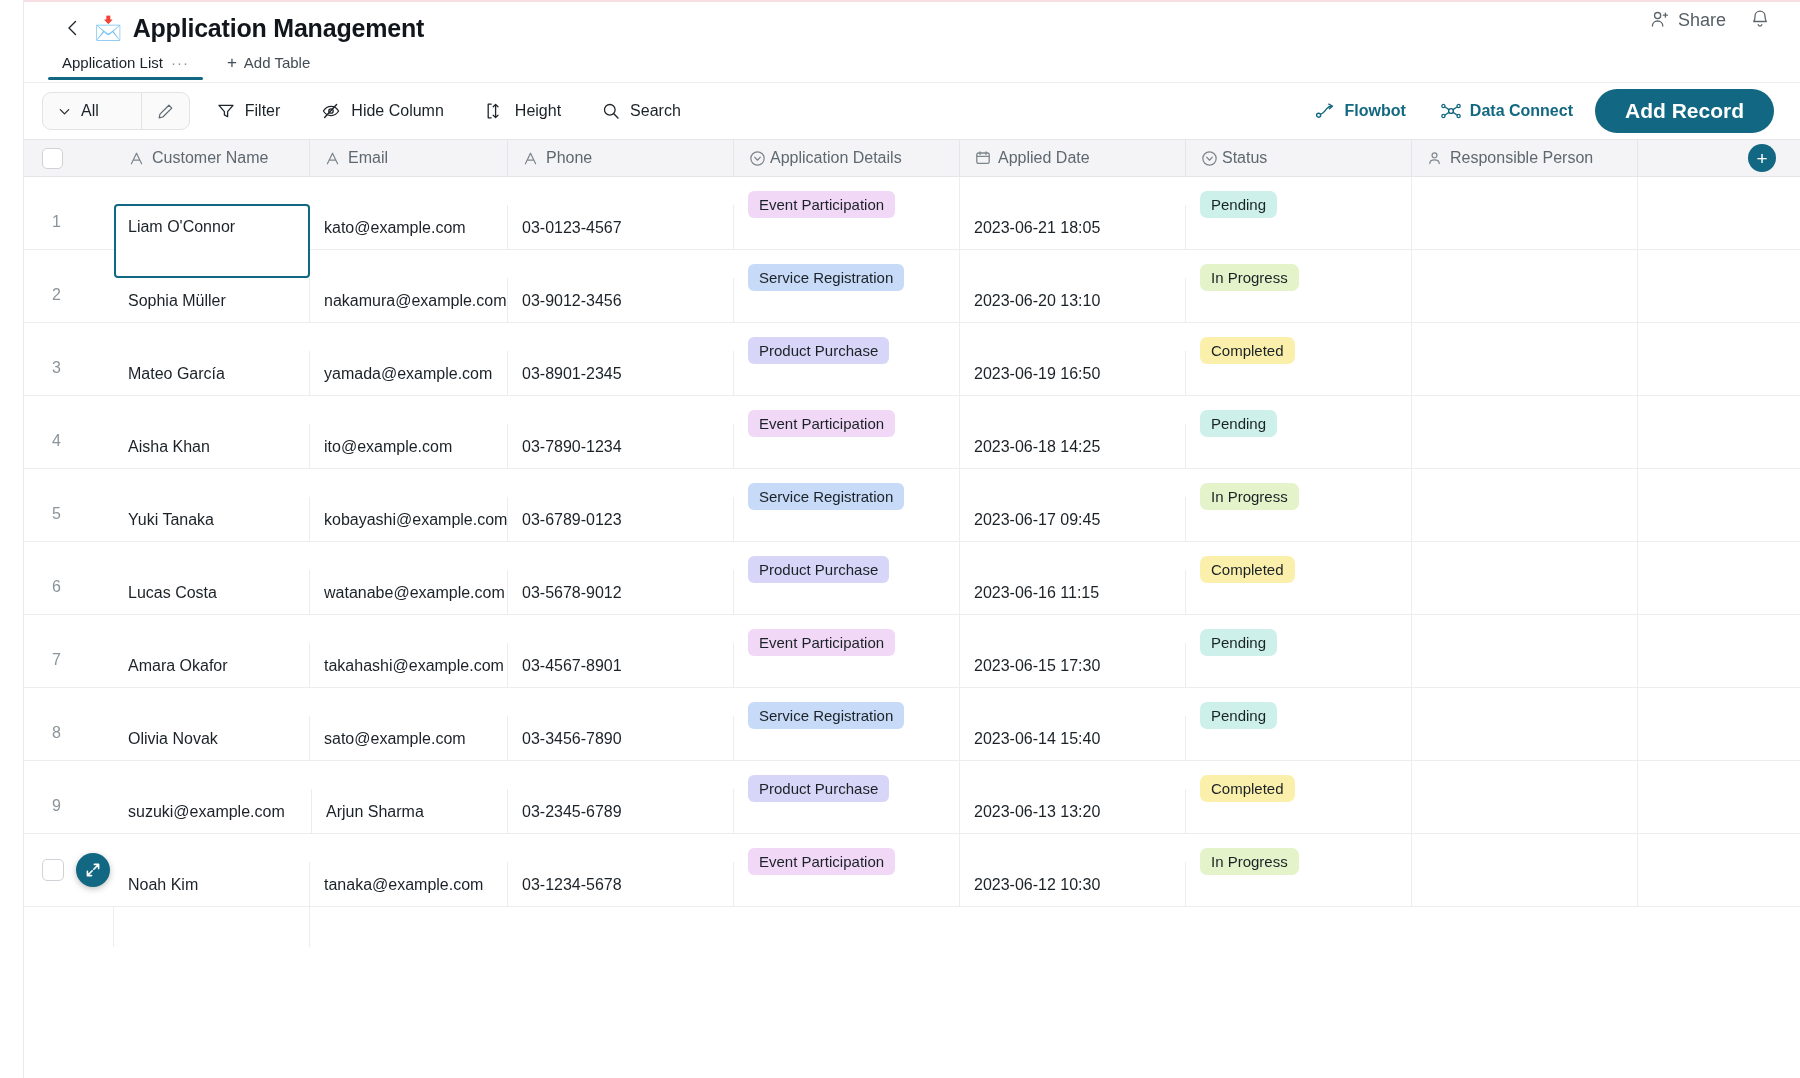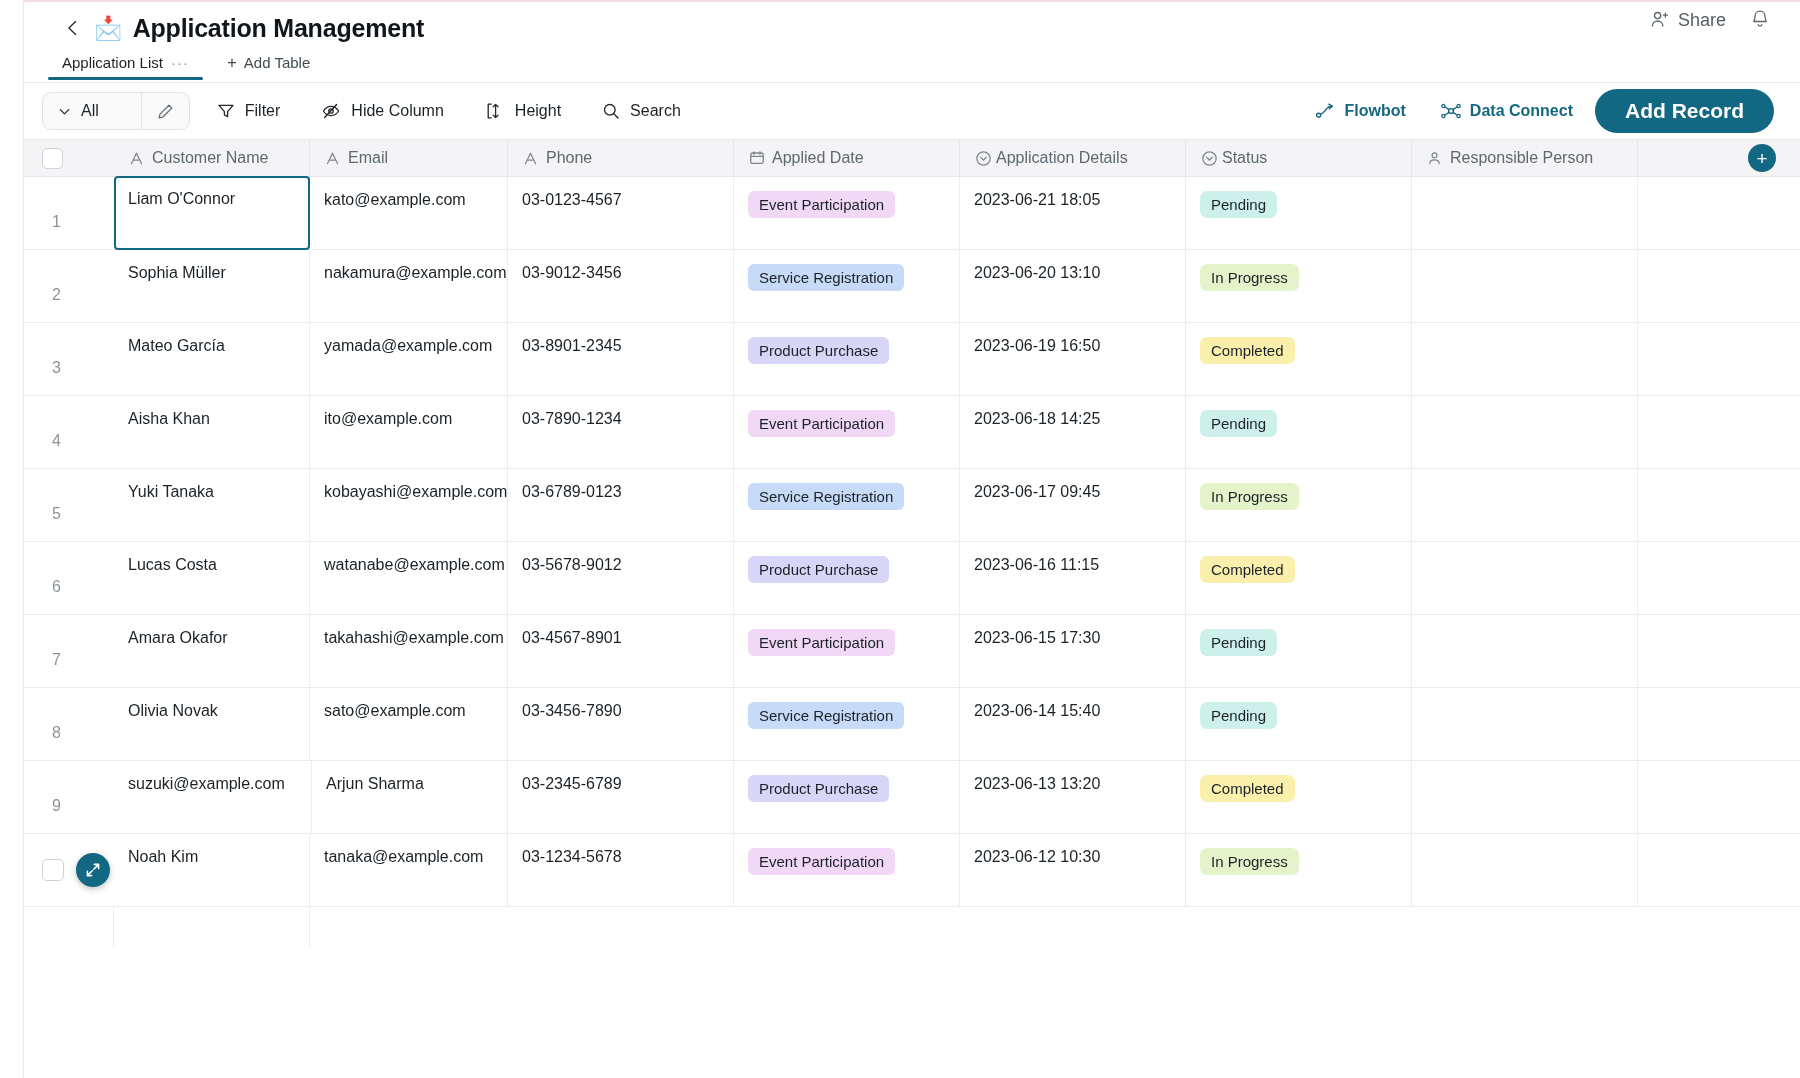--- a/index.html
+++ b/index.html
@@ -151,21 +151,21 @@
     display: flex; height: 73px; border-bottom: 1px solid #ededf0; position: relative;
   }
   .cell {
     border-right: 1px solid #ededf0; padding: 14px 0 0 14px;
     font-size: 16px; color: #1b2227; flex: none; position: relative;
   }
   .c-num {
     width: 90px; border-right: none; display: flex; align-items: flex-end;
     padding: 0 0 18px 28px; font-size: 16px; color: #8b949b;
   }
-  .cell.nowrap { white-space: nowrap; }
+  .cell.nowrap { white-space: nowrap; margin-top: 28px; }
 
   .selected-cell {
     position: absolute; left: 0; top: -1px; width: 196px; height: 74px;
     border: 2px solid #126782; border-radius: 4px; background: #fff;
     padding: 12px 0 0 12px; font-size: 16px; color: #1b2227; z-index: 5;
   }
 
   .badge {
     display: inline-block; padding: 5px 11px; border-radius: 6px;
     font-size: 15px; color: #1b2227; line-height: 1.15;
@@ -348,38 +348,38 @@
 
     <div class="gh-cell" style="width:226px">
       <span>
         <svg width="17" height="17" viewBox="0 0 18 18" fill="none">
             <path d="M3.6 14.6 9 3.4l5.4 11.2M5.6 10.8h6.8" stroke="#7d868d" stroke-width="1.3" stroke-linecap="round" stroke-linejoin="round"></path>
           </svg>
       </span>
       <span>Phone</span>
     </div>
 
+    <div class="gh-cell" style="width:226px;gap:3px">
+      <span>
+        <svg width="19" height="19" viewBox="0 0 20 20" fill="none">
+            <circle cx="10" cy="10" r="7" stroke="#7d868d" stroke-width="1.3"></circle>
+            <path d="M7 8.6 10 11.8l3-3.2" stroke="#7d868d" stroke-width="1.3" stroke-linecap="round" stroke-linejoin="round"></path>
+          </svg>
+      </span>
+      <span>Application Details</span>
+    </div>
+
     <div class="gh-cell" style="width:226px;gap:6px">
       <span>
         <svg width="18" height="18" viewBox="0 0 18 18" fill="none">
             <rect x="2.8" y="4" width="12.4" height="10.4" rx="1.6" stroke="#7d868d" stroke-width="1.3"></rect>
             <path d="M2.8 7.4h12.4M6 2.8v2.6M12 2.8v2.6" stroke="#7d868d" stroke-width="1.3" stroke-linecap="round"></path>
           </svg>
       </span>
       <span>Applied Date</span>
-    </div>
-
-    <div class="gh-cell" style="width:226px;gap:3px">
-      <span>
-        <svg width="19" height="19" viewBox="0 0 20 20" fill="none">
-            <circle cx="10" cy="10" r="7" stroke="#7d868d" stroke-width="1.3"></circle>
-            <path d="M7 8.6 10 11.8l3-3.2" stroke="#7d868d" stroke-width="1.3" stroke-linecap="round" stroke-linejoin="round"></path>
-          </svg>
-      </span>
-      <span>Application Details</span>
     </div>
 
     <div class="gh-cell" style="width:226px;gap:3px">
       <span>
         <svg width="19" height="19" viewBox="0 0 20 20" fill="none">
             <circle cx="10" cy="10" r="7" stroke="#7d868d" stroke-width="1.3"></circle>
             <path d="M7 8.6 10 11.8l3-3.2" stroke="#7d868d" stroke-width="1.3" stroke-linecap="round" stroke-linejoin="round"></path>
           </svg>
       </span>
       <span>Status</span>

